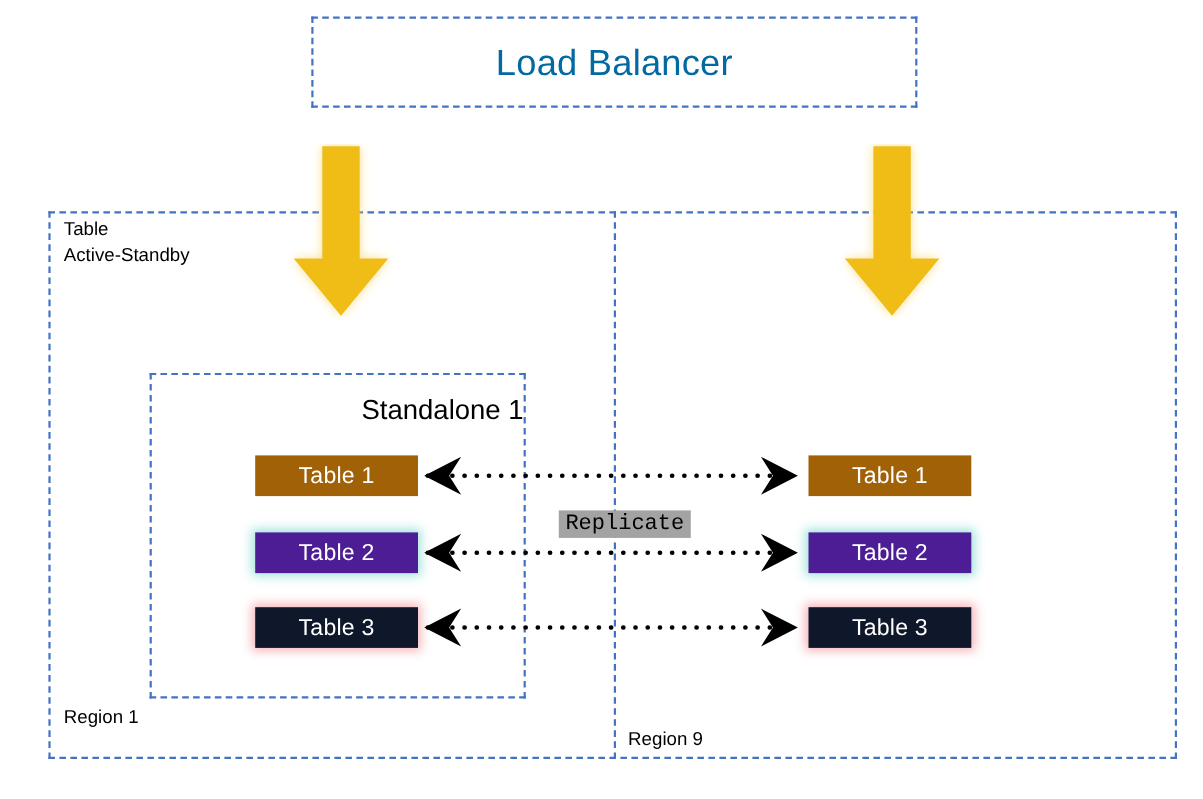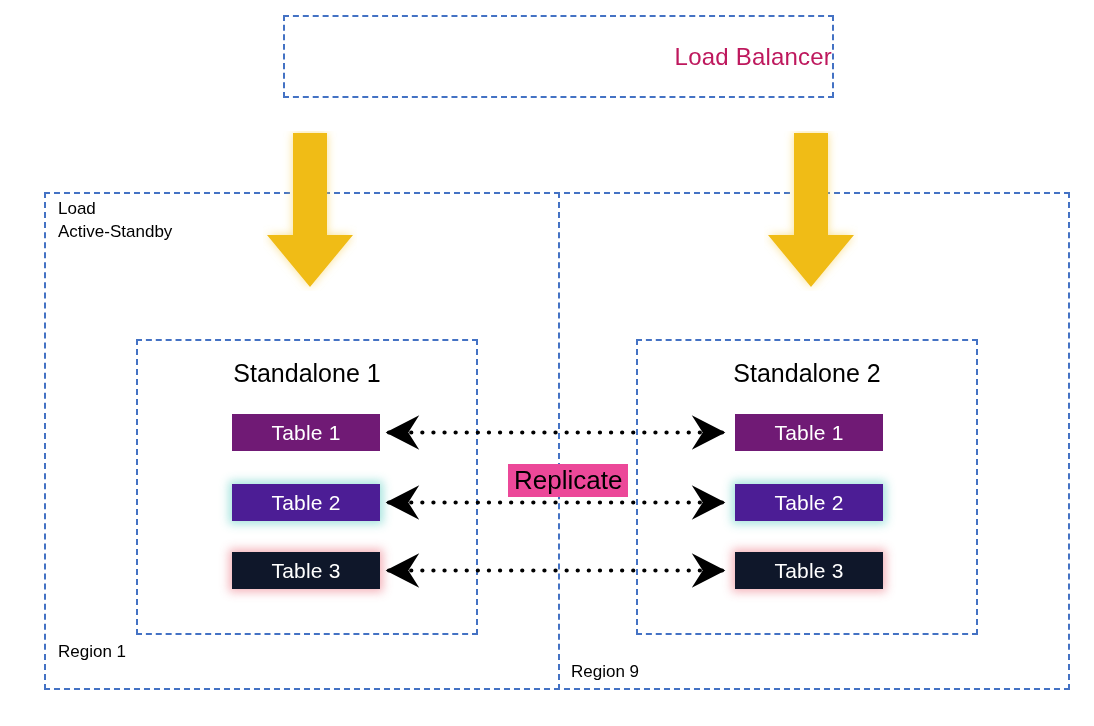--- a/index.html
+++ b/index.html
@@ -32,23 +32,23 @@
     top: 15px;
     width: 551px;
     height: 83px;
   }
   #load-balancer .lb-label {
     position: absolute;
     left: 0;
     right: 0;
     top: 50%;
     transform: translateY(-50%);
-    text-align: right;
-    font-size: 24px;
-    color: #be185d;
+    text-align: center;
+    font-size: 33px;
+    color: #0369a1;
     letter-spacing: 0.2px;
   }
 
   
   #dual-region {
     left: 44px;
     top: 192px;
     width: 1026px;
     height: 498px;
   }
@@ -88,39 +88,39 @@
     left: 636px;
     top: 339px;
     width: 342px;
     height: 296px;
   }
   .standalone-title {
     position: absolute;
     left: 0;
     right: 0;
     top: 18px;
-    text-align: center;
+    text-align: right;
     font-size: 25px;
     color: #000000;
   }
 
   
   .table-block {
     position: absolute;
     height: 37px;
     width: 148px;
     color: #ffffff;
     font-size: 21px;
     display: flex;
     align-items: center;
     justify-content: center;
     box-sizing: border-box;
     letter-spacing: 0.2px;
   }
-  .t-green  { background: #701a75; }
+  .t-green  { background: #a16207; }
   .t-teal   { background: #4c1d95; box-shadow: 0 0 9px 3px rgba(50,192,180,0.45); }
   .t-red    { background: #0f172a; box-shadow: 0 0 9px 3px rgba(228,73,91,0.42); }
 
   
   #s1-t1 { left: 232px; top: 414px; }
   #s1-t2 { left: 232px; top: 484px; }
   #s1-t3 { left: 232px; top: 552px; }
   
   #s2-t1 { left: 735px; top: 414px; }
   #s2-t2 { left: 735px; top: 484px; }
@@ -133,25 +133,26 @@
     top: 0;
     width: 1094px;
     height: 726px;
     pointer-events: none;
   }
 
   #replicate-label {
     position: absolute;
     left: 508px;
     top: 464px;
-    font-size: 26px;
+    font-size: 20px;
     color: #000000;
-    background: #ec4899;
+    background: #a3a3a3;
     padding: 1px 6px;
     white-space: nowrap;
+    font-family: Liberation Mono, monospace;
   }
 
   
   .gold-arrow {
     position: absolute;
     width: 94px;
     height: 160px;
   }
   #gold-arrow-1 { left: 263px; top: 131px; }
   #gold-arrow-2 { left: 764px; top: 131px; }
@@ -162,33 +163,30 @@
 <div id="canvas">
 
   <div class="dashed-box" id="load-balancer">
     <div class="lb-label">Load Balancer</div>
   </div>
 
   <div class="dashed-box" id="dual-region"></div>
   <div id="region-divider"></div>
 
   <div class="region-label" id="dual-label">
-    <div>Load</div>
+    <div>Table</div>
     <div>Active-Standby</div>
   </div>
   <div class="region-label" id="region1-label">Region 1</div>
   <div class="region-label" id="region2-label">Region 9</div>
 
   <div class="dashed-box" id="standalone-1">
     <div class="standalone-title">Standalone 1</div>
   </div>
 
-  <div class="dashed-box" id="standalone-2">
-    <div class="standalone-title">Standalone 2</div>
-  </div>
 
   <div class="table-block t-green" id="s1-t1">Table 1</div>
   <div class="table-block t-teal" id="s1-t2">Table 2</div>
   <div class="table-block t-red" id="s1-t3">Table 3</div>
 
   <div class="table-block t-green" id="s2-t1">Table 1</div>
   <div class="table-block t-teal" id="s2-t2">Table 2</div>
   <div class="table-block t-red" id="s2-t3">Table 3</div>
 
   <svg id="arrow-layer" viewBox="0 0 1094 726">

